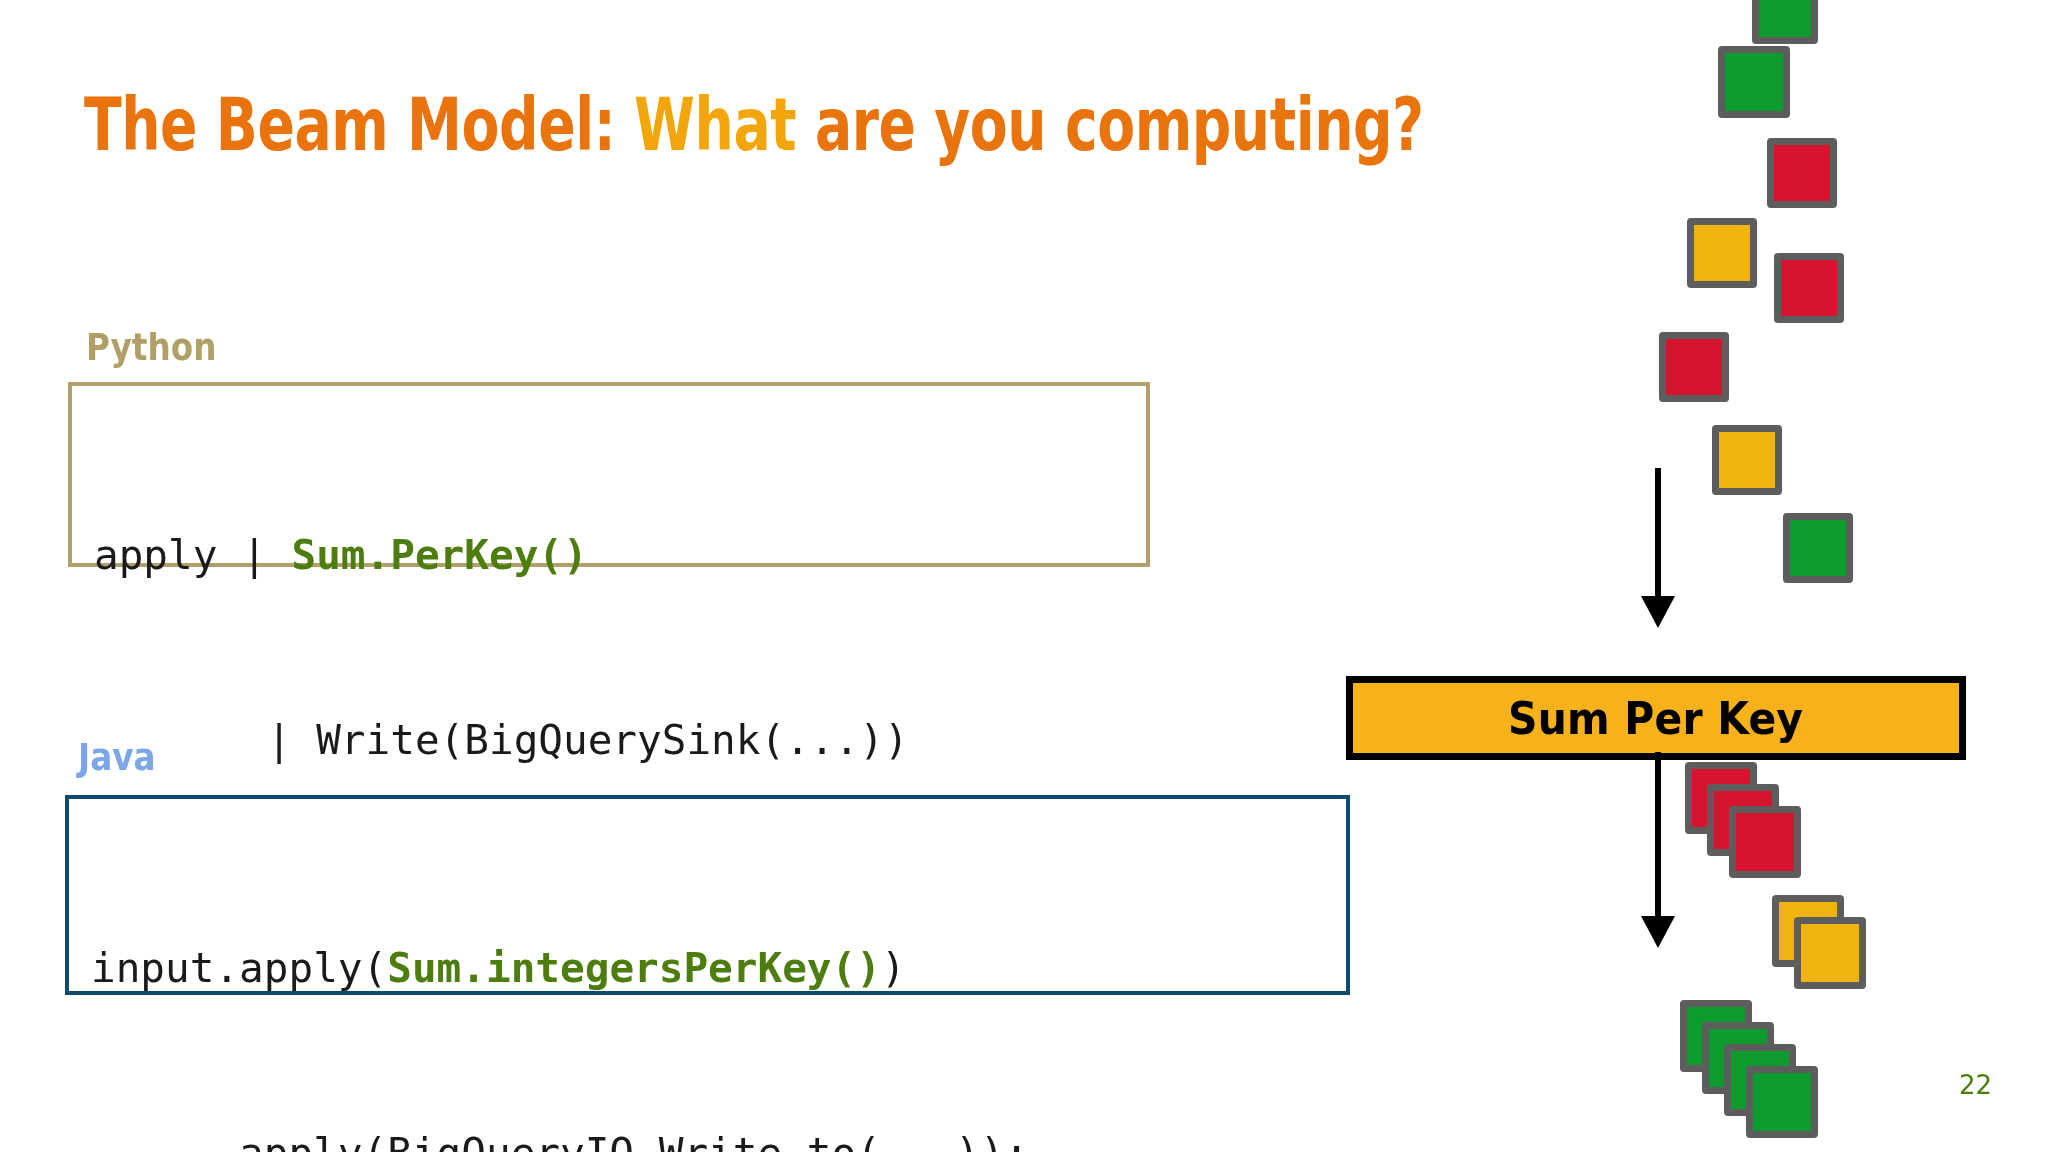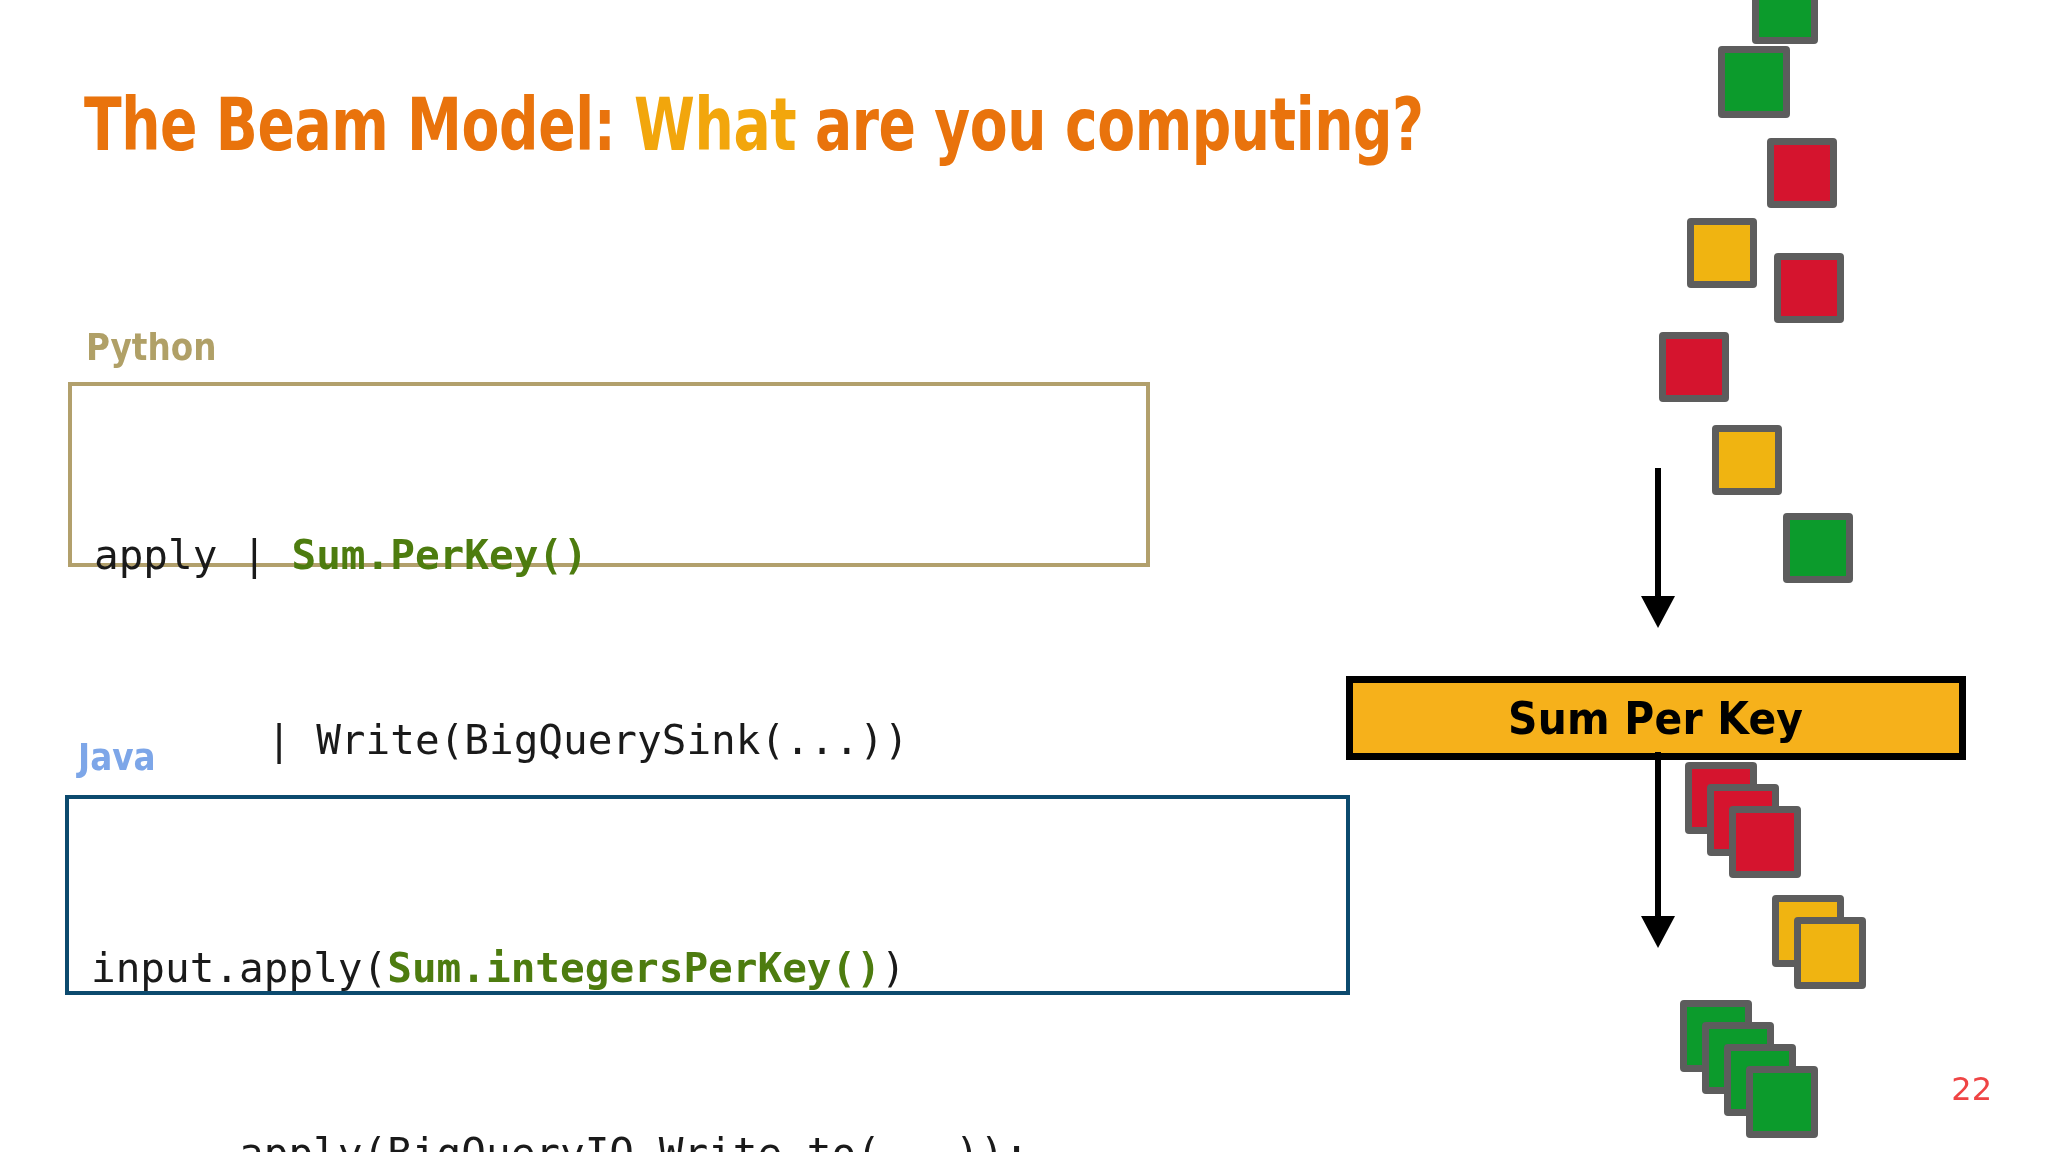--- a/index.html
+++ b/index.html
@@ -141,22 +141,22 @@
   #arrow-in  .head  { top: 128px; }
   #arrow-out { left: 1655px; top: 752px; }
   #arrow-out .shaft { height: 168px; }
   #arrow-out .head  { top: 164px; }
 
   
   #page-number {
     position: absolute;
     right: 56px;
     top: 1070px;
-    font-size: 32px;
-    color: #ef4444;
+    font-size: 26px;
+    color: #4d7c0f;
     font-family: "DejaVu Sans", sans-serif;
   }
 </style>
 </head>
 <body>
 
 <div id="slide-title">
   <span class="t-orange">The Beam Model: </span><span class="t-amber">What</span><span class="t-orange"> are you computing?</span>
 </div>
 

